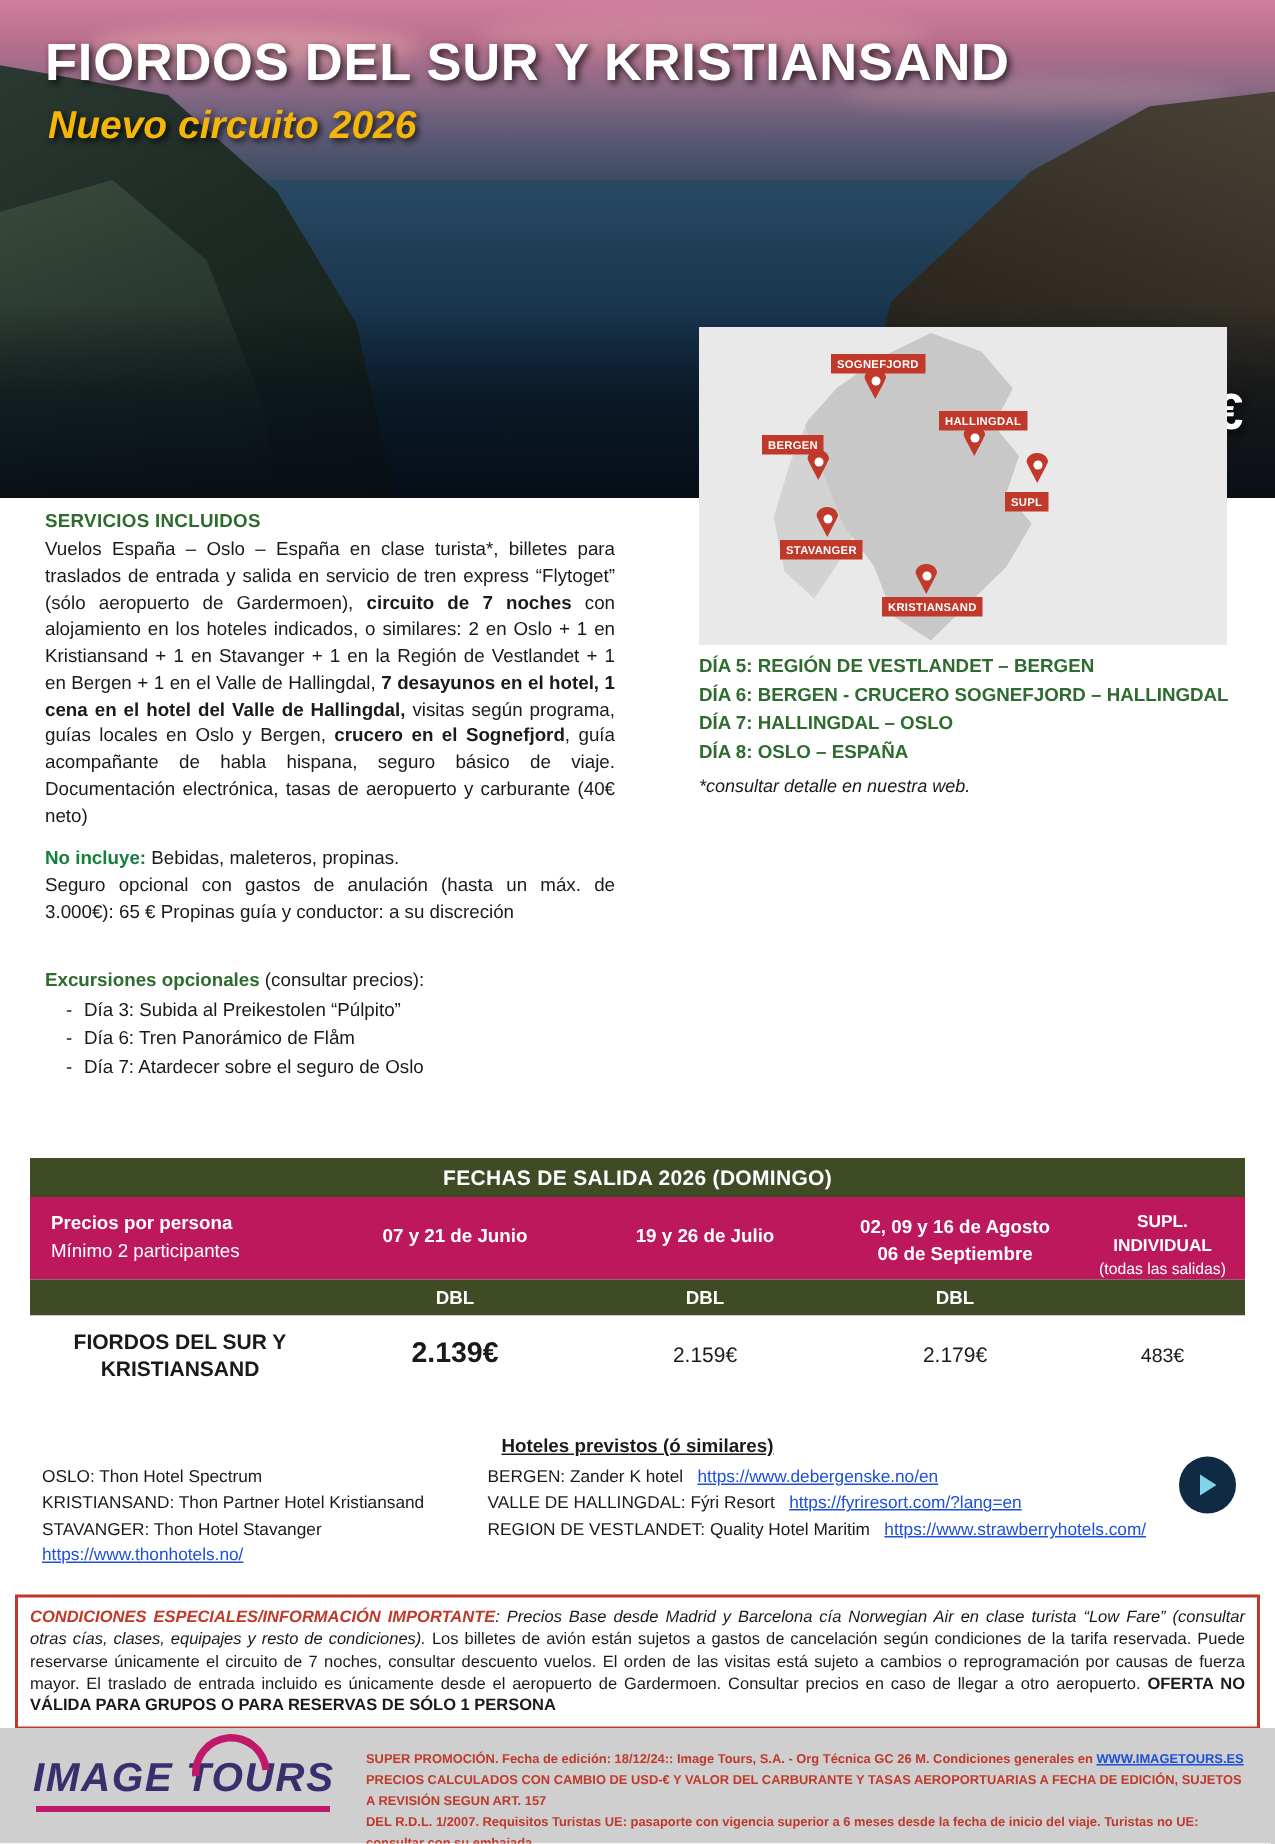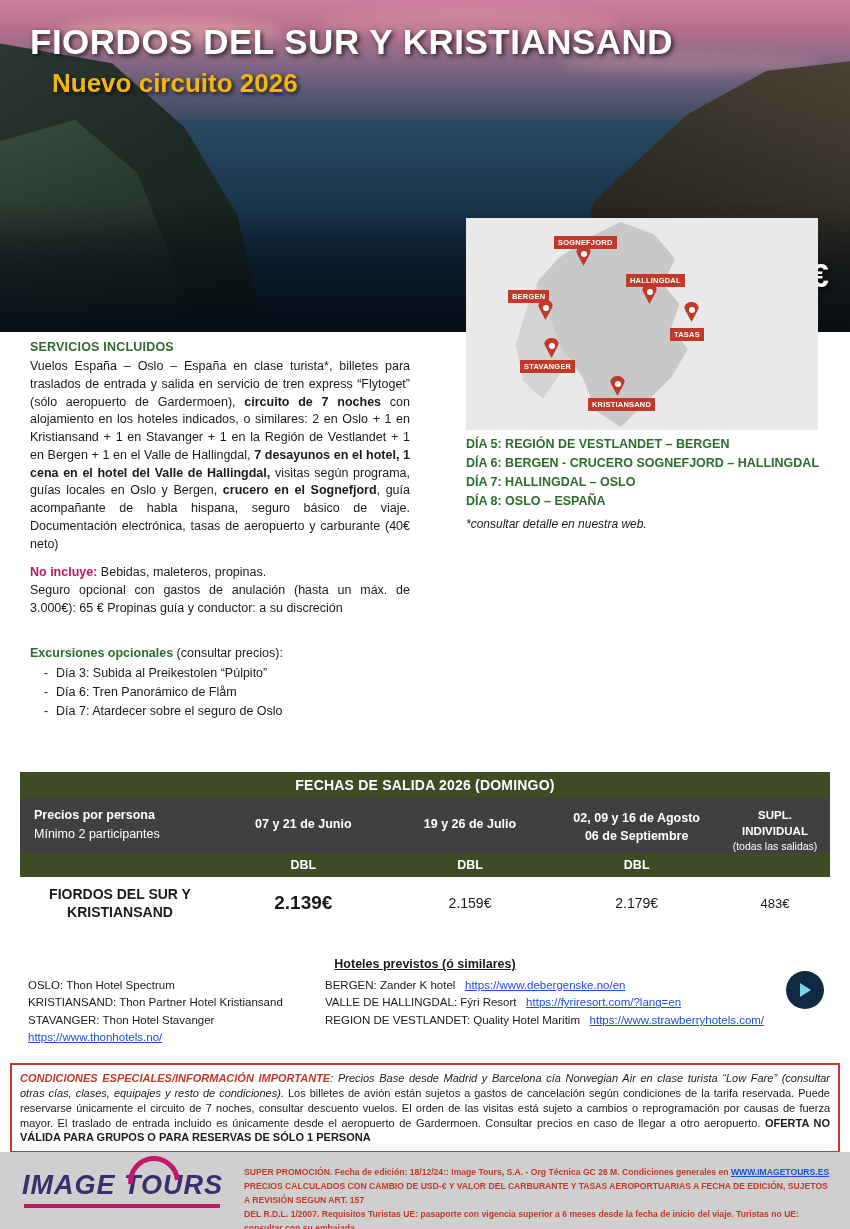--- a/index.html
+++ b/index.html
@@ -53,23 +53,22 @@
     background:linear-gradient(180deg,rgba(5,12,20,0) 0%,rgba(5,12,20,.55) 45%,rgba(5,12,20,.85) 100%);
   }
   .hero-title{
     position:absolute;left:30px;top:22px;
     font-size:35px;font-weight:bold;color:#ffffff;letter-spacing:.5px;
     text-shadow:2px 2px 5px rgba(0,0,0,.75);
     white-space:nowrap;
   }
   .hero-sub{
     position:absolute;left:32px;top:68px;
-    font-size:26px;font-weight:bold;color:#f5b60a;
+    font-size:26px;font-weight:bold;font-style:italic;color:#f5b60a;
     text-shadow:2px 2px 4px rgba(0,0,0,.8);
-    margin-left:20px;
   }
   .hero-info{
     position:absolute;left:32px;top:242px;color:#fff;
     text-shadow:1px 1px 3px rgba(0,0,0,.9);
   }
   .hero-info .l1{font-size:15px;font-weight:bold;margin-bottom:3px;}
   .hero-info .l2{font-size:15px;font-weight:bold;margin-bottom:4px;}
   .hero-info .l3{font-size:19px;font-weight:bold;}
   .hero-desde{
     position:absolute;left:497px;top:282px;color:#fff;font-size:23px;font-weight:bold;
@@ -83,21 +82,21 @@
 
   
   .cols{position:absolute;top:340px;left:0;width:850px;}
   .colL{position:absolute;left:30px;top:0;width:380px;}
   .colR{position:absolute;left:466px;top:0;width:360px;}
 
   .head-green{color:#2e6b2e;font-weight:bold;font-size:12.5px;margin-bottom:4px;letter-spacing:.2px;}
   .body-txt{font-size:12.5px;line-height:1.42;text-align:justify;color:#1a1a1a;}
   .body-txt b{font-weight:bold;}
   .no-inc{margin-top:11px;font-size:12.5px;line-height:1.42;text-align:justify;}
-  .no-inc .lbl{color:#be185d;font-weight:bold;}
+  .no-inc .lbl{color:#15803d;font-weight:bold;}
   .exc{margin-top:26px;font-size:12.5px;line-height:1.5;}
   .exc .lbl{color:#2e6b2e;font-weight:bold;}
   .exc ul{margin:2px 0 0 0;padding-left:14px;list-style:none;}
   .exc li{position:relative;padding-left:12px;}
   .exc li:before{content:"-";position:absolute;left:0;top:0;}
 
   .itin-title{color:#2e6b2e;font-weight:bold;font-size:12.5px;margin-bottom:5px;}
   .itin-list div{color:#2e6b2e;font-weight:bold;font-size:12.5px;line-height:1.52;}
   .itin-note{font-style:italic;font-size:12px;color:#1a1a1a;margin-top:6px;}
 
@@ -126,21 +125,21 @@
     position:absolute;background:#c0392b;color:#fff;font-size:7.5px;font-weight:bold;
     padding:2px 4px;white-space:nowrap;letter-spacing:.2px;
   }
 
   
   .tbl{position:absolute;left:20px;top:772px;width:810px;}
   .tbl-hdr{
     background:#3e4b25;color:#ffffff;height:26px;line-height:26px;text-align:center;
     font-weight:bold;font-size:14px;letter-spacing:.2px;
   }
-  .tbl-row2{background:#404040;color:#fff;display:flex;}
+  .tbl-row2{background:#be185d;color:#fff;display:flex;}
   .c1{width:200px;padding:8px 0 8px 14px;box-sizing:border-box;}
   .c1 .t1{font-size:12.5px;font-weight:bold;line-height:1.5;}
   .c1 .t2{font-size:12.5px;line-height:1.5;}
   .cdate{flex:1;text-align:center;font-size:12.5px;font-weight:bold;padding-top:17px;box-sizing:border-box;line-height:1.45;}
   .csup{width:110px;text-align:center;font-size:11.5px;font-weight:bold;padding-top:10px;box-sizing:border-box;line-height:1.35;}
   .csup .small{font-weight:normal;font-size:10.5px;}
   .tbl-row3{background:#3e4b25;color:#fff;display:flex;height:24px;align-items:center;}
   .tbl-row3 .c1{padding:0 0 0 14px;}
   .tbl-row3 .cdate{padding-top:0;font-size:12.5px;}
   .tbl-row3 .csup{padding-top:0;}
@@ -257,21 +256,21 @@
   <div class="pin" style="left:110px;top:28px;"></div>
   <div class="maplbl" style="left:88px;top:18px;">SOGNEFJORD</div>
 
   <div class="pin" style="left:176px;top:66px;"></div>
   <div class="maplbl" style="left:160px;top:56px;">HALLINGDAL</div>
 
   <div class="pin" style="left:72px;top:82px;"></div>
   <div class="maplbl" style="left:42px;top:72px;">BERGEN</div>
 
   <div class="pin" style="left:218px;top:84px;"></div>
-  <div class="maplbl" style="left:204px;top:110px;">TASAS</div>
+  <div class="maplbl" style="left:204px;top:110px;">SUPL</div>
 
   <div class="pin" style="left:78px;top:120px;"></div>
   <div class="maplbl" style="left:54px;top:142px;">STAVANGER</div>
 
   <div class="pin" style="left:144px;top:158px;"></div>
   <div class="maplbl" style="left:122px;top:180px;">KRISTIANSAND</div>
 </div>
 
 <div class="tbl">
   <div class="tbl-hdr">FECHAS DE SALIDA 2026 (DOMINGO)</div>

